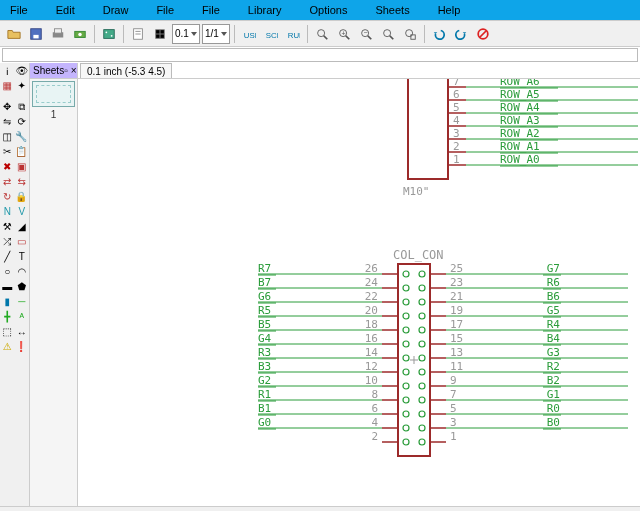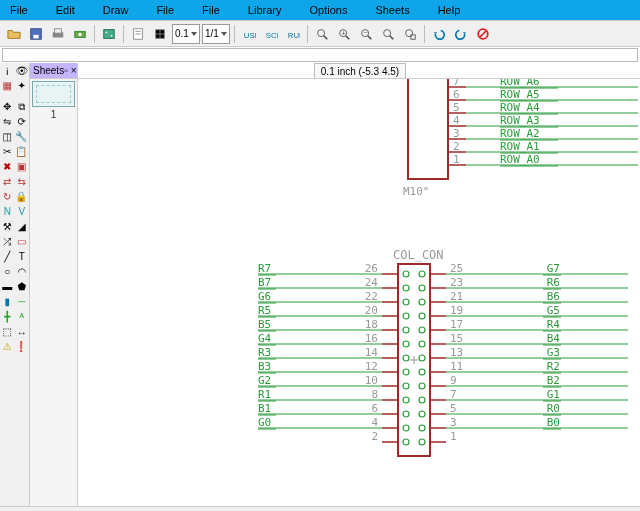--- a/index.html
+++ b/index.html
@@ -20,21 +20,21 @@
   .leftcol .ibtn { width:15px; height:15px; display:flex; align-items:center; justify-content:center; font-size:10px; }
 
   .sheetpanel { width:48px; background:#f5f5f5; border-right:1px solid #ccc; display:flex; flex-direction:column;}
   .sheetpanel .hdr { display:flex; align-items:center; font-size:10px; height:16px; padding:0 3px; border-bottom:1px solid #ccc; background:#c4b5fd;}
   .sheetpanel .hdr .x { margin-left:auto; }
   .sheetpanel .thumb { margin:2px; border:1px solid #7aa; height:26px; background:#e8f4f4; position:relative;}
   .sheetpanel .thumb::before{content:""; position:absolute; inset:3px; border:1px dashed #9cc;}
   .sheetpanel .num { text-align:center; font-size:10px; color:#333; }
 
   .canvaswrap { flex:1; display:flex; flex-direction:column; }
-  .coordbar { height:16px; border-bottom:1px solid #ccc; display:flex; align-items:center;justify-content:center;}
+  .coordbar { height:16px; border-bottom:1px solid #ccc; display:flex; align-items:center;}
   .coordtab { height:100%; border:1px solid #bbb; border-bottom:none; background:#f7f7f7; padding:0 6px; font-size:10px; margin-left:2px; display:flex; align-items:center;}
 
   .canvas { flex:1; background:#fff; position:relative; overflow:hidden; font-family: "Courier New", monospace; }
 
   
   .schem text { fill:#999; font-family:"DejaVu Sans Mono","Courier New",monospace; font-size:12px; }
   .schem .pin { fill:#999; font-size:11px; }
   .schem .net { fill:#2a9c3a; font-size:11px; }
   .schem .netline { stroke:#2a9c3a; stroke-width:1; }
   .schem .body { stroke:#9c2a2a; stroke-width:2; fill:none; }

